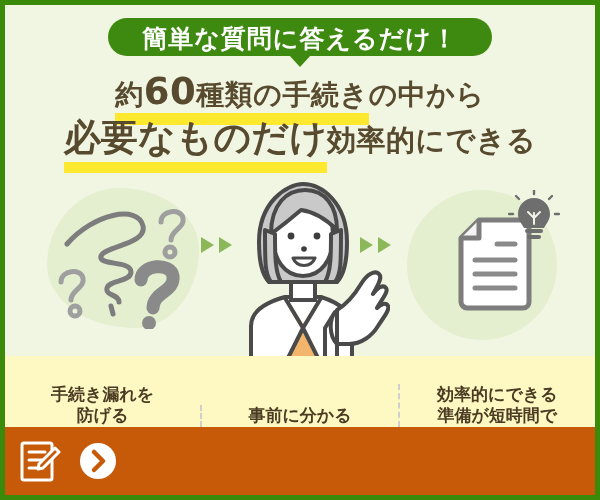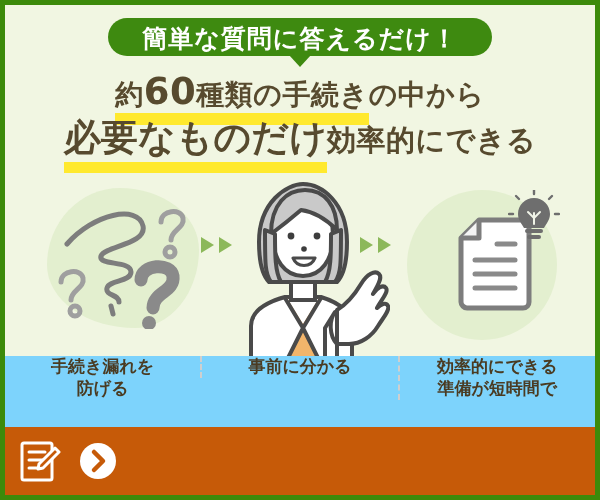--- a/index.html
+++ b/index.html
@@ -132,23 +132,23 @@
   .person { position: absolute; left: 220px; top: -2px; }
   .doc { position: absolute; right: 62px; top: 36px; }
   .bulb { position: absolute; right: 35px; top: 10px; }
   .qmarks { position: absolute; left: 48px; top: 14px; }
 
   
   .features {
     position: absolute;
     left: 0; right: 0; bottom: 68px;
     height: 71px;
-    background: #7dd3fc;
+    background: #fef9c3;
     display: flex;
-    align-items: flex-start;
+    align-items: flex-end;
     z-index: 8;
   }
   .feat {
     flex: 1 1 0;
     text-align: center;
     color: #4a3b22;
     font-size: 17px;
     font-weight: bold;
     line-height: 1.28;
     letter-spacing: 0px;

